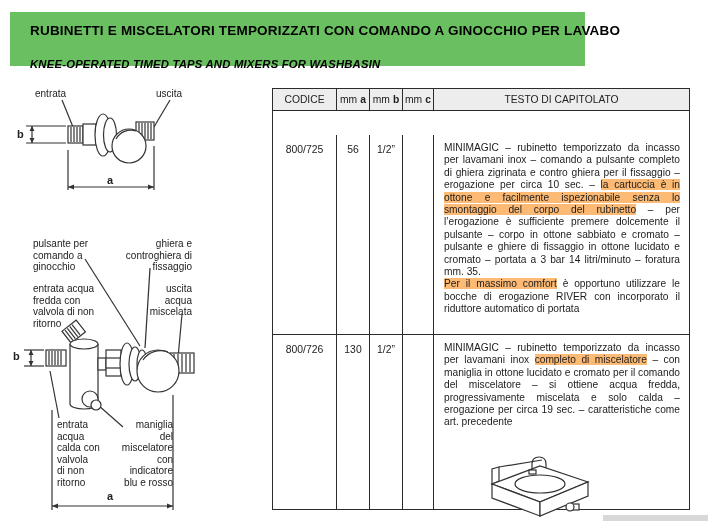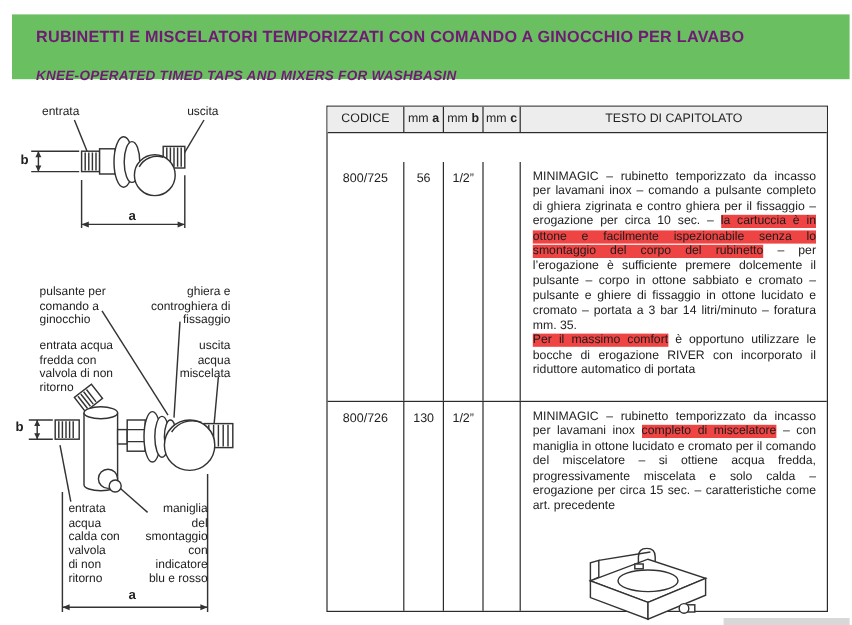--- a/index.html
+++ b/index.html
@@ -3,22 +3,22 @@
 <meta charset="utf-8">
 <style>
   html,body { margin:0; padding:0; background:#fff; }
   .page {
     position:relative; width:710px; height:521px; background:#ffffff;
     font-family:"Liberation Sans", sans-serif; color:#1c1c1c; overflow:hidden;
   }
 
   
   .banner {
-    position:absolute; left:10px; top:12px; width:698px; height:54px;
-    background:#6abf61; color:#701a75; box-sizing:border-box;
+    position:absolute; left:10px; top:12px; width:575px; height:54px;
+    background:#6abf61; color:#000000; box-sizing:border-box;
     padding:11px 10px 0 20px;
   }
   .banner-title { font-size:13.5px; font-weight:bold; letter-spacing:.2px; white-space:nowrap; }
   .banner-sub   { font-size:11.3px; font-weight:bold; font-style:italic; margin-top:20px; letter-spacing:.2px; }
 
   
   .diagram { position:absolute; }
   .d-tap   { left:10px; top:84px;  width:205px; height:128px; }
   .d-mixer { left:10px; top:238px; width:205px; height:278px; }
   .art { position:absolute; left:0; top:0; }
@@ -53,21 +53,21 @@
   .td {
     border-right:1.4px solid #2b2b2b; padding-top:9px; text-align:center;
     font-size:10.4px; color:#222;
   }
   .td-testo {
     border-right:none; text-align:justify; padding:7px 9px 0 10px;
     font-size:10.2px; line-height:12.4px; position:relative; color:#1c1c1c;
   }
   .td-testo p { margin:0; }
   .td-testo p.italic { font-style:italic; margin-top:6px; }
-  .hl { background:#ef4444; }
+  .hl { background:#fdba74; }
   .basin-wrap { position:absolute; left:50px; top:121px; width:110px; height:70px; }
 
   
   .footer-bar {
     position:absolute; left:603px; top:515px; width:105px; height:6px;
     background:#d8d8d8;
   }
 </style>
 </head>
 <body>
@@ -199,21 +199,21 @@
 acqua
 miscelata</div>
     <div class="dlabel" style="left:47px; top:181px">entrata
 acqua
 calda con
 valvola
 di non
 ritorno</div>
     <div class="dlabel right" style="left:93px; top:181px; width:70px">maniglia
 del
-smontaggio
+miscelatore
 con
 indicatore
 blu e rosso</div>
     <div class="dim" style="left:3px; top:112px">b</div>
     <div class="dim" style="left:97px; top:252px">a</div>
   </div>
 
   <div class="spec-table">
     <div class="thead">
       <div class="th">
@@ -266,20 +266,20 @@
 
             <ellipse cx="56" cy="28" rx="25" ry="9" fill="#fff"></ellipse>
 
             <path d="M 48,16 L 48,8 Q 48,1 55,1 Q 62,1 62,8 L 62,12"></path>
             <rect x="45" y="14" width="7" height="4" fill="#fff"></rect>
 
             <rect x="88" y="48" width="7" height="6" fill="#fff"></rect>
             <circle cx="86" cy="51" r="4" fill="#fff"></circle>
           </svg>
         </div>
-      <p><span>MINIMAGIC – rubinetto temporizzato da incasso per lavamani inox </span><span class="hl">completo di miscelatore</span><span> – con maniglia in ottone lucidato e cromato per il comando del miscelatore – si ottiene acqua fredda, progressivamente miscelata e solo calda – erogazione per circa 15 sec. – caratteristiche come art. precedente</span></p>
+      <p><span>MINIMAGIC – rubinetto temporizzato da incasso per lavamani inox </span><span class="hl">completo di miscelatore</span><span> – con maniglia in ottone lucidato e cromato per il comando del miscelatore – si ottiene acqua fredda, progressivamente miscelata e solo calda – erogazione per circa 19 sec. – caratteristiche come art. precedente</span></p>
         </div>
     </div>
   </div>
 
   <div class="footer-bar"></div>
 
 </div>
 
 </body></html>

